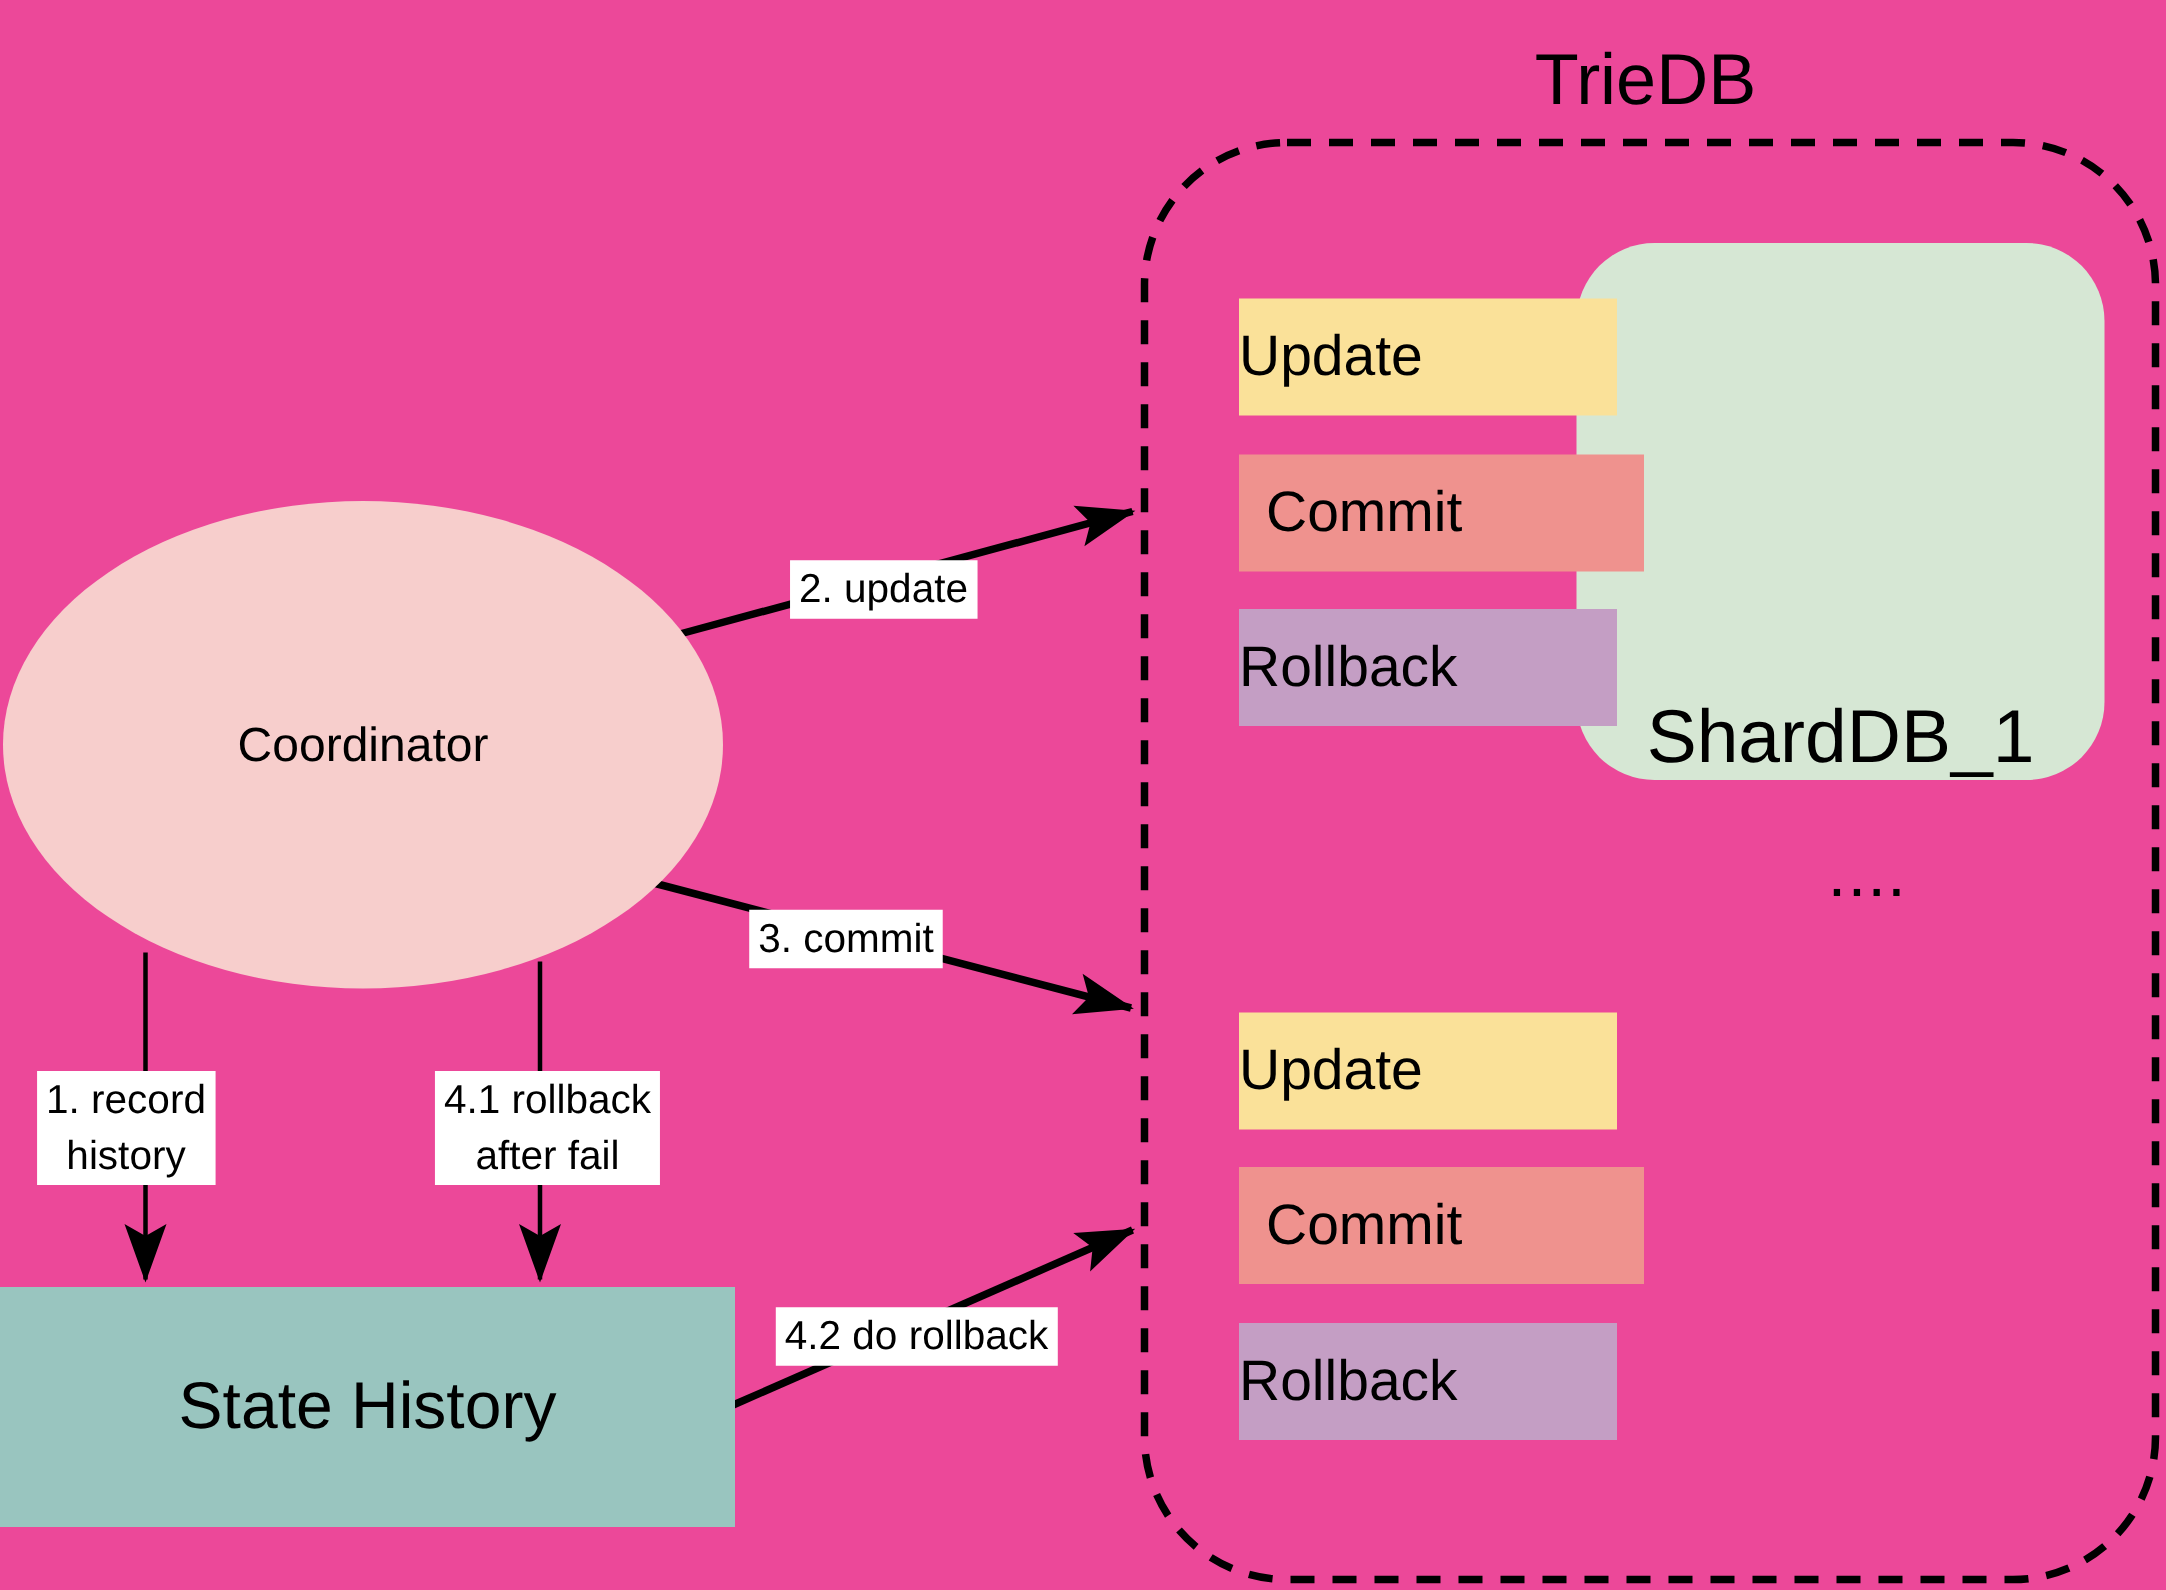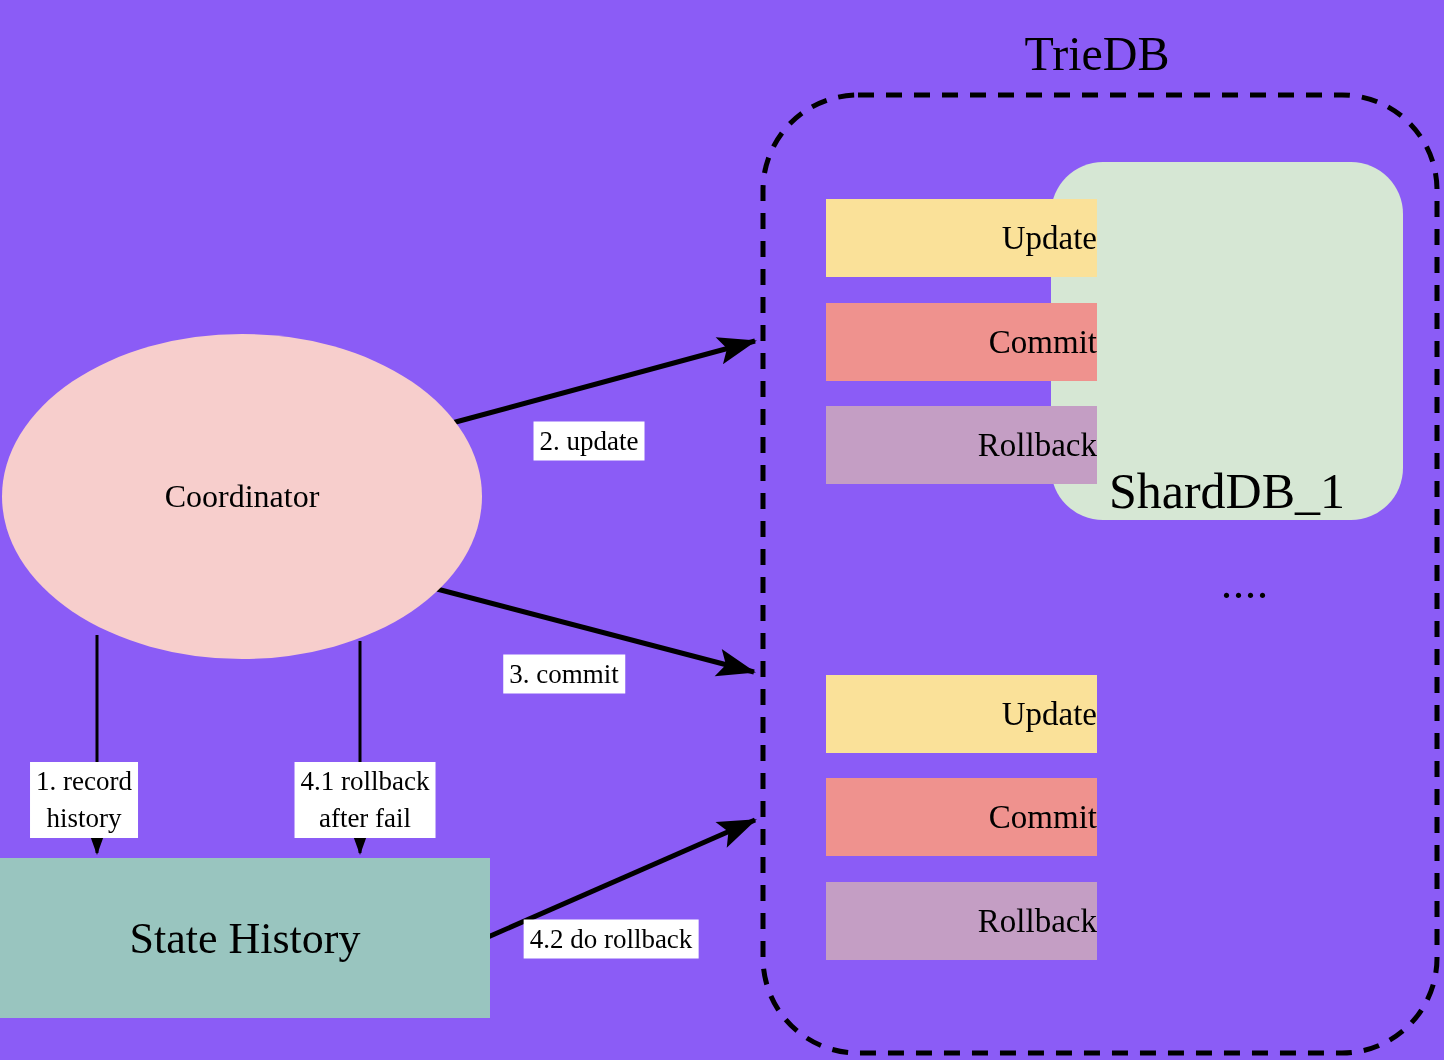--- a/index.html
+++ b/index.html
@@ -1,21 +1,21 @@
 <!DOCTYPE html>
 <html style="--pink: #F7CECC; --teal: #99C5BF; --green: #D6E7D4; --yellow: #FAE199; --red: #EF928E; --purple: #C49EC4; --line: #000000;"><head>
 <meta charset="utf-8">
 <style>
   html, body { margin: 0; padding: 0; background: #ffffff; }
   .canvas {
     position: relative;
     width: 1444px;
     height: 1060px;
-    background: #8b5cf6;
-    font-family: Liberation Serif, serif;
+    background: #ec4899;
+    font-family: Liberation Sans, sans-serif;
     color: #000;
     overflow: hidden;
   }
   svg.overlay {
     position: absolute;
     left: 0; top: 0;
     width: 1444px; height: 1060px;
   }
   .node {
     position: absolute;
@@ -52,29 +52,29 @@
     display: flex;
     align-items: flex-end;
     justify-content: center;
     font-size: 50px;
   }
   .shard-1 { top: 162px; height: 358px; }
   .shard-n { top: 640px; height: 356px; }
   .op-bar {
     position: absolute;
     left: 826px;
-    width: 271px;
+    width: 252px;
     height: 78px;
     display: flex;
     align-items: center;
-    justify-content: flex-end;
-    font-size: 33px;
+    justify-content: flex-start;
+    font-size: 38px;
   }
   .op-update   { background: var(--yellow); }
-  .op-commit   { background: var(--red); }
+  .op-commit   { background: var(--red); padding-left: 18px; }
   .op-rollback { background: var(--purple); }
   .s1-update   { top: 199px; }
   .s1-commit   { top: 303px; }
   .s1-rollback { top: 406px; }
   .sn-update   { top: 675px; }
   .sn-commit   { top: 778px; }
   .sn-rollback { top: 882px; }
   .dots {
     position: absolute;
     left: 1145px; top: 558px;
@@ -85,21 +85,20 @@
   }
   .arrow-label {
     position: absolute;
     transform: translate(-50%, -50%);
     background: #ffffff;
     font-size: 27px;
     line-height: 37px;
     text-align: center;
     padding: 1px 6px;
     white-space: nowrap;
-    margin-top: 48px;
   }
   .lbl-update      { left: 589px; top: 393px; }
   .lbl-commit      { left: 564px; top: 626px; }
   .lbl-record      { left: 84px;  top: 752px; }
   .lbl-rollback41  { left: 365px; top: 752px; }
   .lbl-dorollback  { left: 611px; top: 891px; }
 </style>
 </head>
 <body>
 

